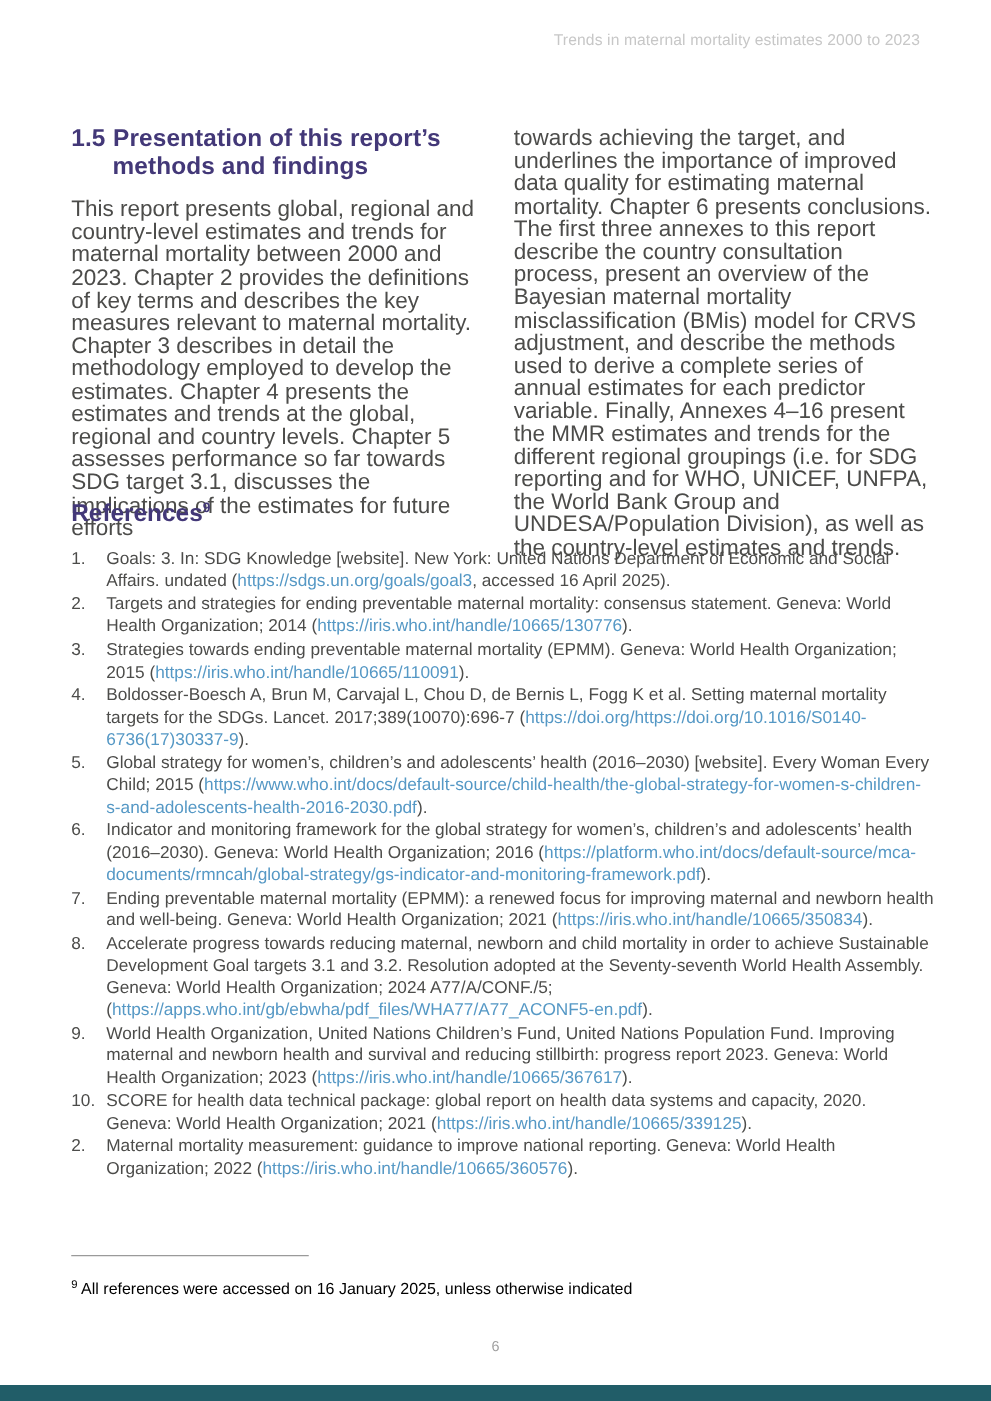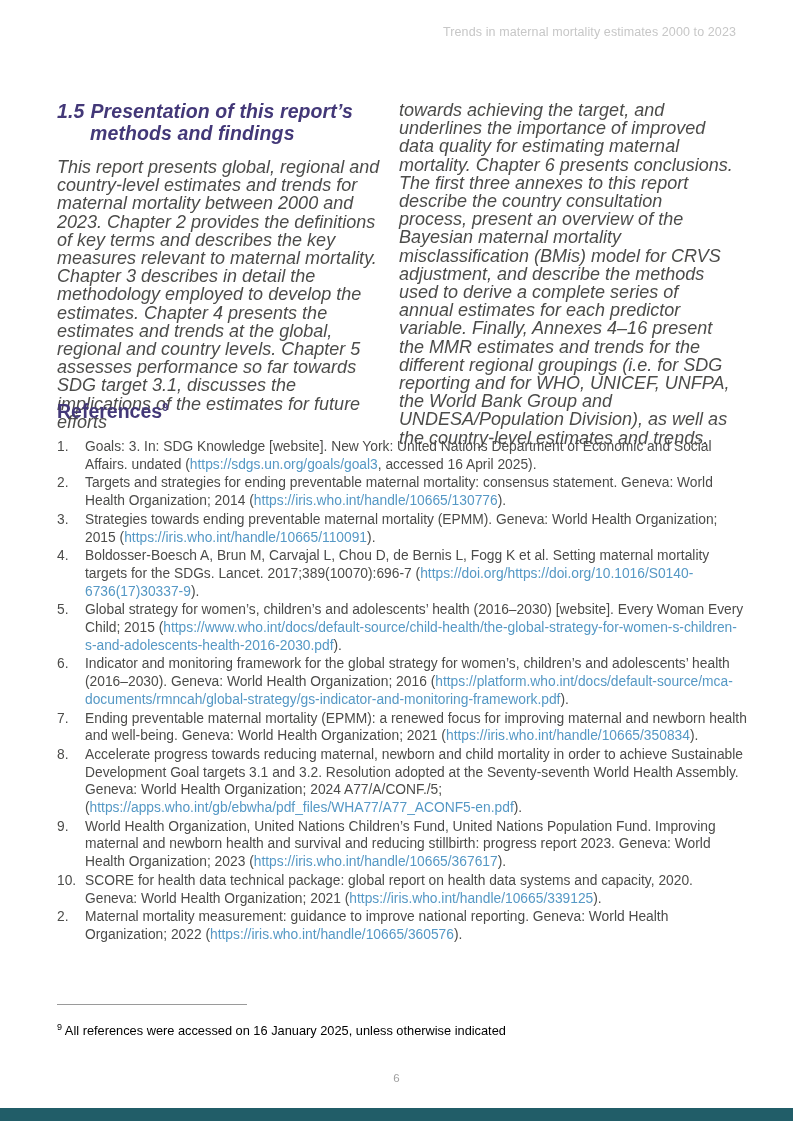--- a/index.html
+++ b/index.html
@@ -10,21 +10,21 @@
     color: #474746;
     position: relative;
     overflow: hidden;
   }
   .running-header {
     position: absolute; top: 25px; right: 57px;
     font-size: 12.5px; color: #c7c7c7; letter-spacing: 0.1px;
   }
   .columns {
     position: absolute; top: 101px; left: 57px; right: 36px;
-    display: flex; gap: 7px; font-style: italic;
+    display: flex; gap: 19px;
   }
   .col { width: 335px; flex: 0 0 335px; }
   h2.section-heading {
     margin: 0 0 14px 0;
     font-size: 19.5px; line-height: 21.5px;
     color: #433878; font-weight: bold;
     padding-left: 33px; text-indent: -33px;
     letter-spacing: 0.1px;
   }
   h2.section-heading .sec-num { padding-right: 6px; }

